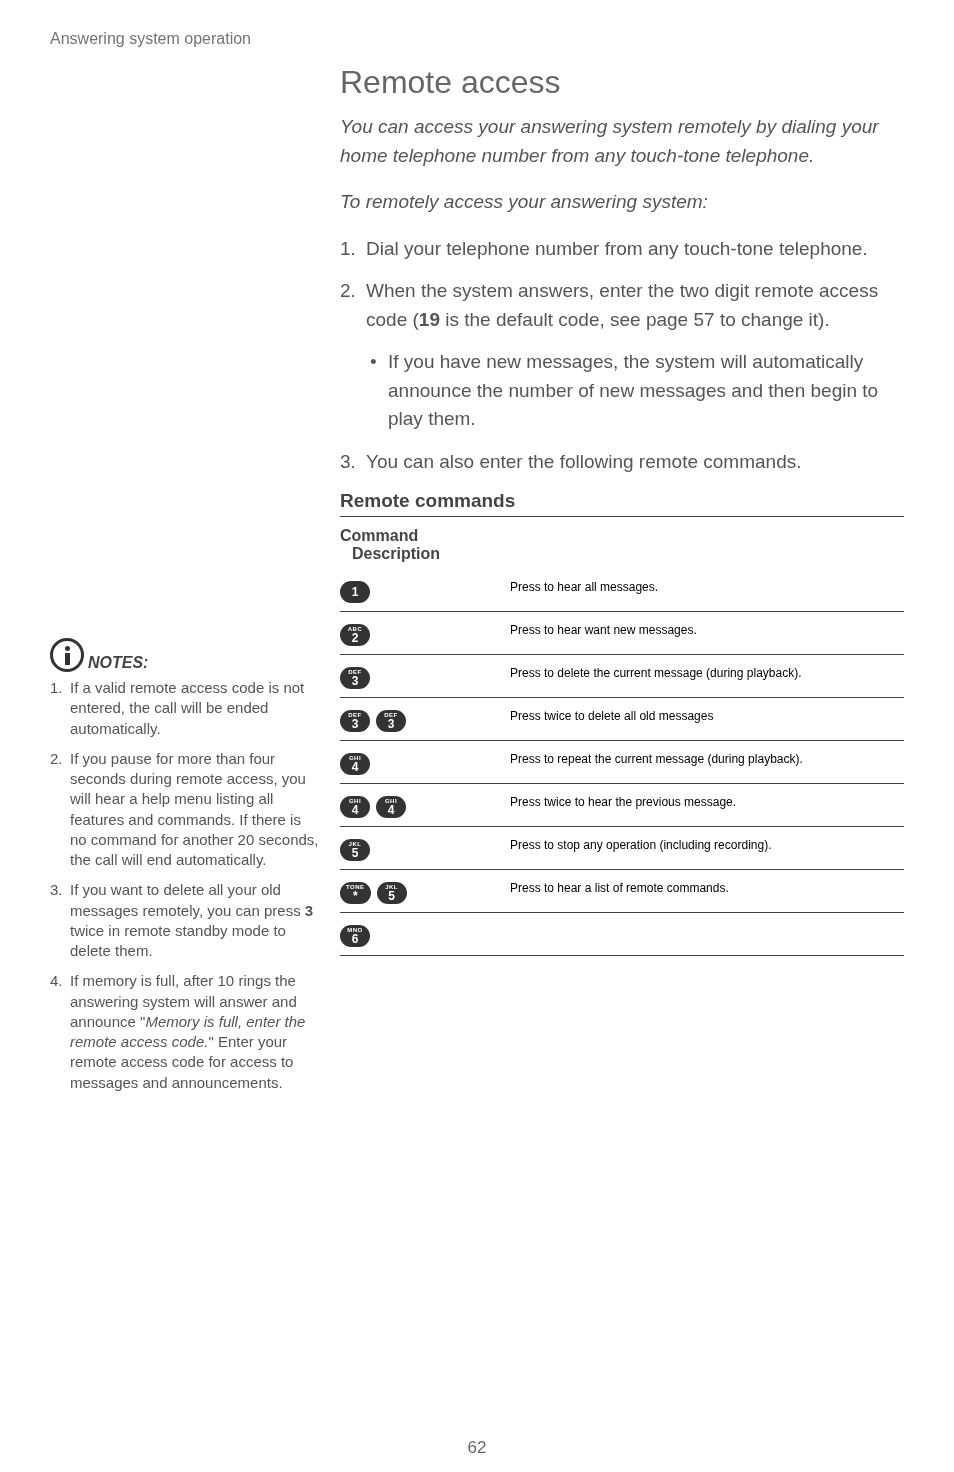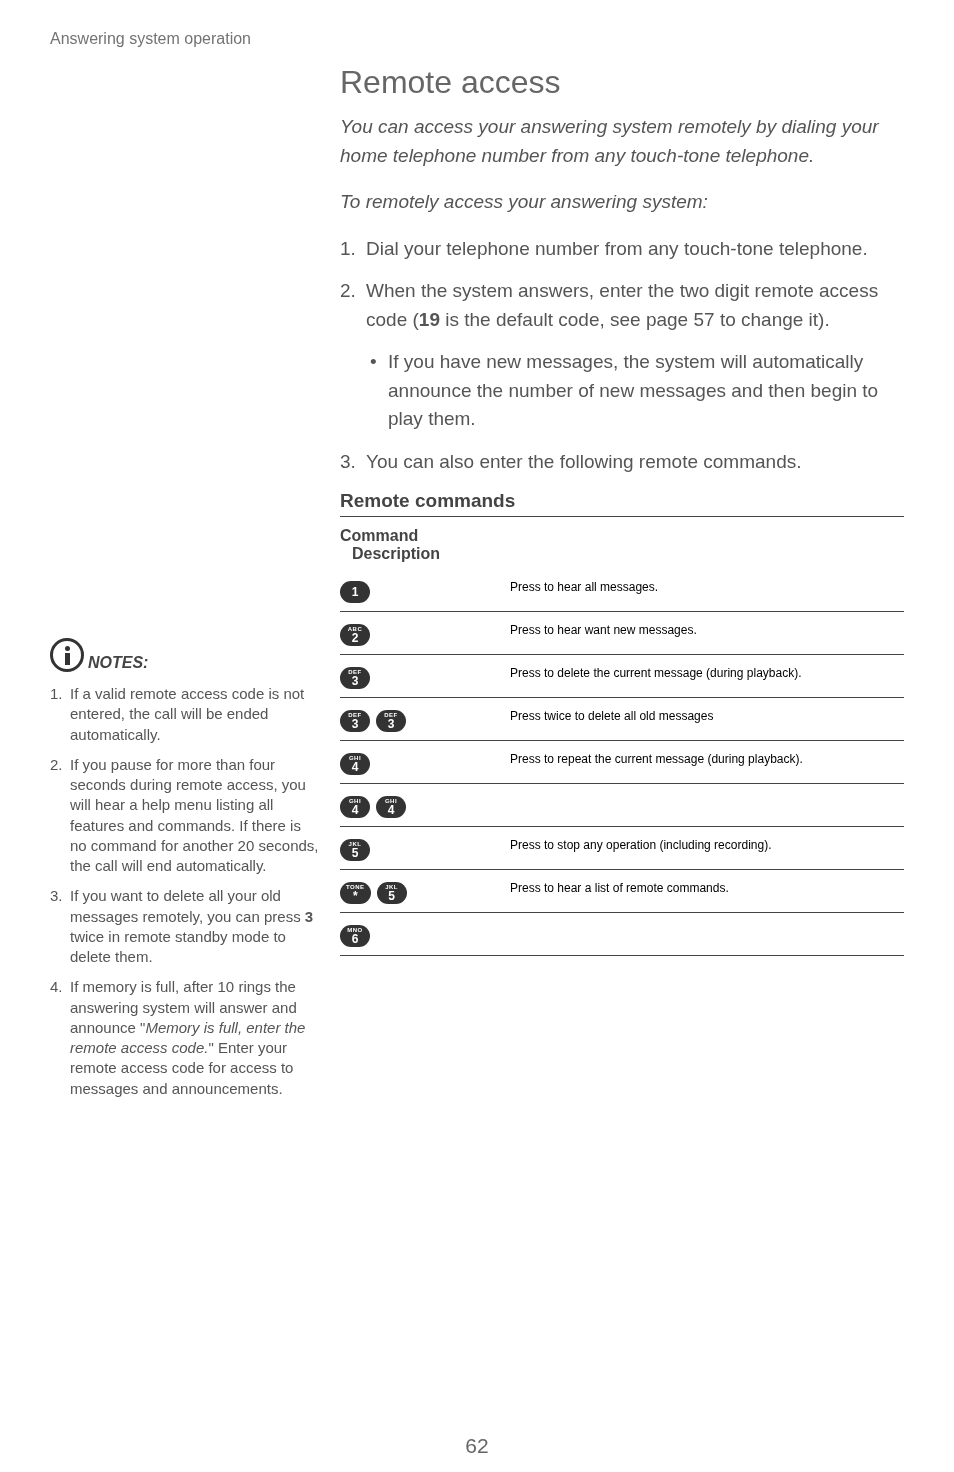--- a/index.html
+++ b/index.html
@@ -23,21 +23,21 @@
     width: 290px;
     padding-right: 20px;
     padding-top: 590px;
   }
   .right-col {
     flex: 1;
   }
   .info-icon-wrap {
     display: flex;
     align-items: flex-end;
-    margin-bottom: 12px;
+    margin-bottom: 6px;
   }
   .info-icon {
     width: 34px;
     height: 34px;
     border: 3px solid #333;
     border-radius: 50%;
     display: flex;
     flex-direction: column;
     align-items: center;
     justify-content: center;
@@ -150,21 +150,21 @@
     line-height: 1;
     padding: 2px 6px;
   }
   .key .sup { font-size: 6px; letter-spacing: 0.5px; }
   .key .main { font-size: 12px; font-weight: bold; }
   .page-num {
     position: absolute;
     bottom: 14px;
     left: 0; right: 0;
     text-align: center;
-    font-size: 21px;
+    font-size: 17px;
     color: #666;
   }
   em.ital { font-style: italic; }
   strong.b { font-weight: bold; }
 </style>
 </head>
 <body>
 
 <div class="header-line">Answering system operation</div>
 
@@ -284,20 +284,21 @@
           <div class="c1">
             <span class="key">
               <span class="sup">GHI</span>
               <span class="main">4</span>
             </span>
             <span class="key">
               <span class="sup">GHI</span>
               <span class="main">4</span>
             </span>
           </div>
+          <div class="c2">Press twice to hear the previous message.</div>
         </div>
         <div class="tbl-row">
           <div class="c1">
             <span class="key">
               <span class="sup">JKL</span>
               <span class="main">5</span>
             </span>
           </div>
           <div class="c2">Press to stop any operation (including recording).</div>
         </div>

